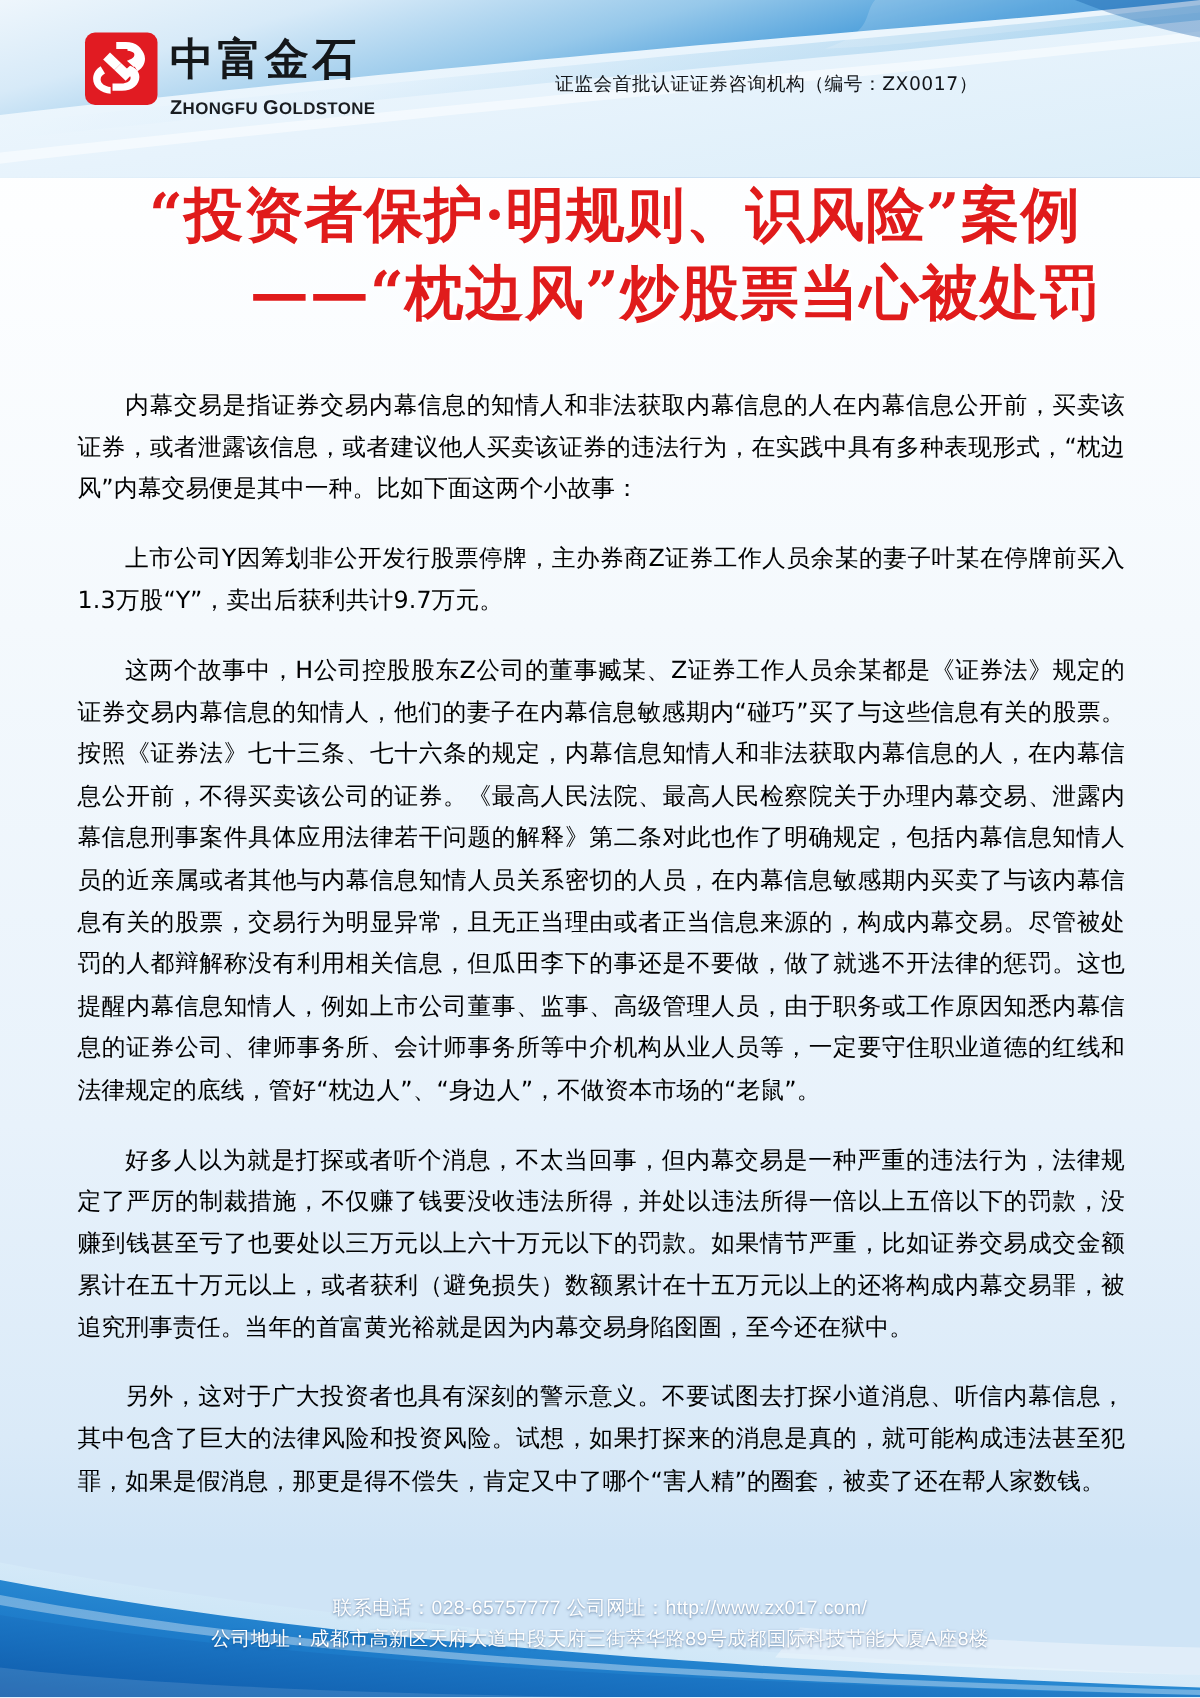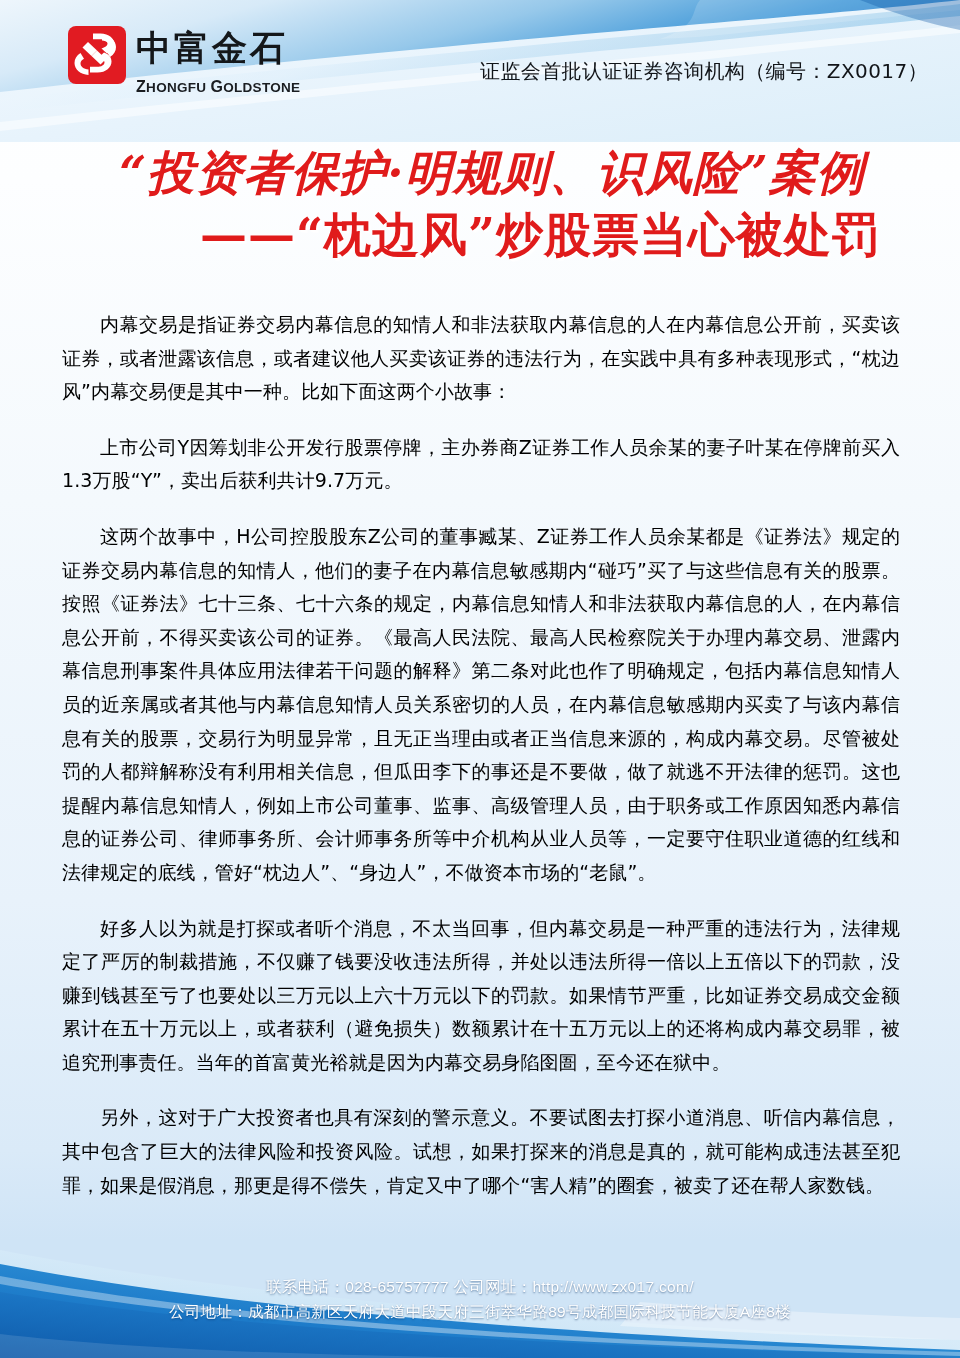--- a/index.html
+++ b/index.html
@@ -75,24 +75,24 @@
     color:#1a1d21;
     letter-spacing:0.3px;
     line-height:15px;
     margin-top:11px;
     white-space:nowrap;
   }
   .logo-en .big { font-size:16px; }
 
   .cert-line {
     position:absolute;
-    left:480px;
+    left:444px;
     top:58px;
     font-family:"DejaVu Sans","Liberation Sans",sans-serif;
-    font-size:20px;
+    font-size:15px;
     color:#111418;
     letter-spacing:0.4px;
     white-space:nowrap;
     z-index:5;
   }
 
   
   .title-block {
     position:absolute;
     top:142px; left:0;
@@ -106,21 +106,21 @@
     color:#e01b1b;
     font-size:47px;
     line-height:62px;
     letter-spacing:1px;
     white-space:nowrap;
     text-shadow:
        1.5px 1.5px 0 rgba(255,255,255,0.95),
        2.5px 2.5px 1px rgba(255,255,255,0.7),
       -0.6px -0.6px 0 rgba(255,255,255,0.55);
   }
-  .title-line-1 { padding-left:24px;font-style:italic; }
+  .title-line-1 { padding-left:24px; }
   .title-line-2 { padding-left:120px; }
 
   
   .content {
     position:absolute;
     top:308px;
     left:62px;
     width:838px;
     z-index:3;
   }

